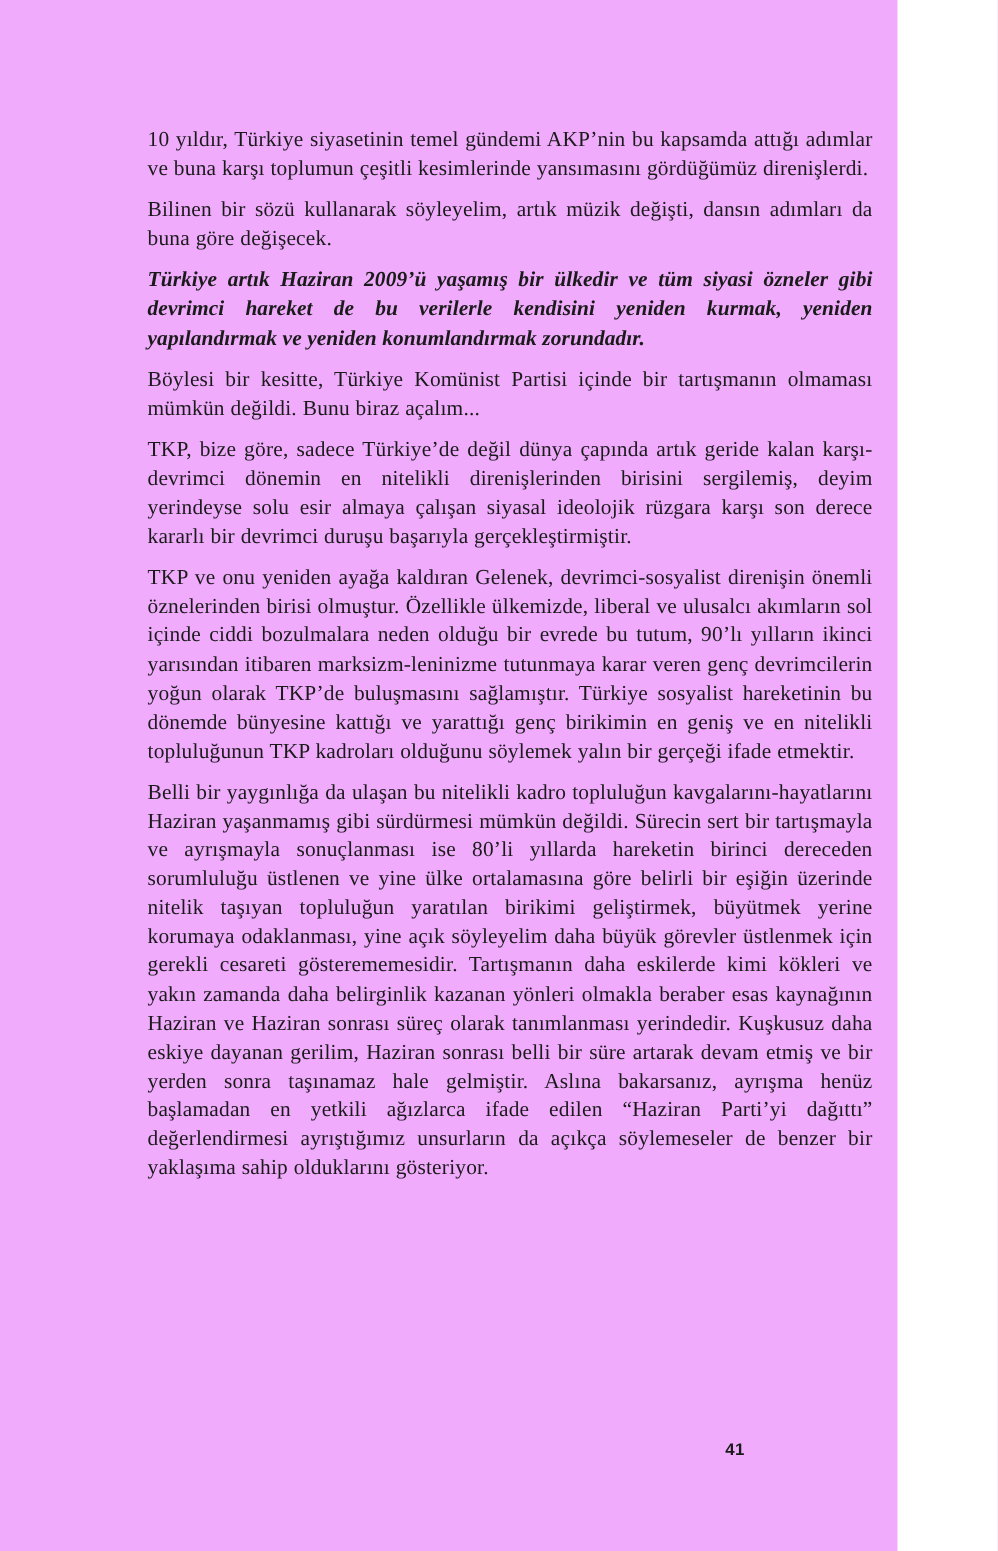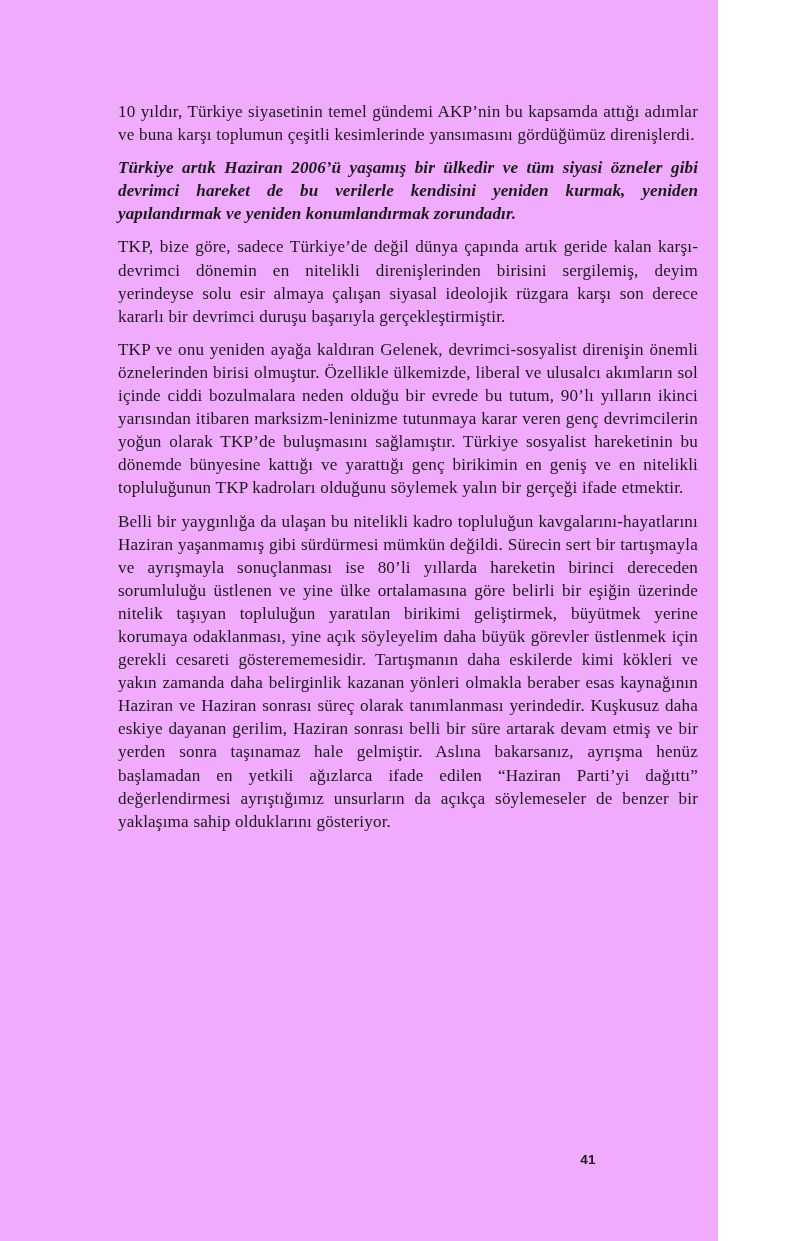--- a/index.html
+++ b/index.html
@@ -72,23 +72,25 @@
 </head>
 <body>
 
 <div class="page">
 
   <div class="text-column">
 
     <p class="para">10 yıldır, Türkiye siyasetinin temel gündemi AKP’nin bu kapsamda attığı adımlar ve buna karşı toplumun çeşitli kesimlerinde yansımasını gördüğümüz direnişlerdi.</p>
 
 
+    <p class="para">Bilinen bir sözü kullanarak söyleyelim, artık müzik değişti, dansın adımları da buna göre değişecek.</p>
 
-    <p class="emphasis">Türkiye artık Haziran 2006’ü yaşamış bir ülkedir ve tüm siyasi özneler gibi devrimci hareket de bu verilerle kendisini yeniden kurmak, yeniden yapılandırmak ve yeniden konumlandırmak zorundadır.</p>
+    <p class="emphasis">Türkiye artık Haziran 2009’ü yaşamış bir ülkedir ve tüm siyasi özneler gibi devrimci hareket de bu verilerle kendisini yeniden kurmak, yeniden yapılandırmak ve yeniden konumlandırmak zorundadır.</p>
 
+    <p class="para">Böylesi bir kesitte, Türkiye Komünist Partisi içinde bir tartışmanın olmaması mümkün değildi.  Bunu biraz açalım...</p>
 
     <p class="para">TKP, bize göre, sadece Türkiye’de değil dünya çapında artık geride kalan karşı-devrimci dönemin en nitelikli direnişlerinden birisini sergilemiş, deyim yerindeyse solu esir almaya çalışan siyasal ideolojik rüzgara karşı son derece kararlı bir devrimci duruşu başarıyla gerçekleştirmiştir.</p>
 
     <p class="para">TKP ve onu yeniden ayağa kaldıran Gelenek, devrimci-sosyalist direnişin önemli öznelerinden birisi olmuştur. Özellikle ülkemizde, liberal ve ulusalcı akımların sol içinde ciddi bozulmalara neden olduğu bir evrede bu tutum, 90’lı yılların ikinci yarısından itibaren marksizm-leninizme tutunmaya karar veren genç devrimcilerin yoğun olarak TKP’de buluşmasını sağlamıştır. Türkiye sosyalist hareketinin bu dönemde bünyesine kattığı ve yarattığı genç birikimin en geniş ve en nitelikli topluluğunun TKP kadroları olduğunu söylemek yalın bir gerçeği ifade etmektir.</p>
 
     <p class="para">Belli bir yaygınlığa da ulaşan bu nitelikli kadro topluluğun kavgalarını-hayatlarını Haziran yaşanmamış gibi sürdürmesi mümkün değildi. Sürecin sert bir tartışmayla ve ayrışmayla sonuçlanması ise 80’li yıllarda hareketin birinci dereceden sorumluluğu üstlenen ve yine ülke ortalamasına göre belirli bir eşiğin üzerinde nitelik taşıyan topluluğun yaratılan birikimi geliştirmek, büyütmek yerine korumaya odaklanması, yine açık söyleyelim daha büyük görevler üstlenmek için gerekli cesareti gösterememesidir.  Tartışmanın daha eskilerde kimi kökleri ve yakın zamanda daha belirginlik kazanan yönleri olmakla beraber esas kaynağının Haziran ve Haziran sonrası süreç olarak tanımlanması yerindedir. Kuşkusuz daha eskiye dayanan gerilim, Haziran sonrası belli bir süre artarak devam etmiş ve bir yerden sonra taşınamaz hale gelmiştir. Aslına bakarsanız, ayrışma henüz başlamadan en yetkili ağızlarca ifade edilen “Haziran Parti’yi dağıttı” değerlendirmesi ayrıştığımız unsurların da açıkça söylemeseler de benzer bir yaklaşıma sahip olduklarını gösteriyor.</p>
 
   </div>
 
   <div class="folio">41</div>

